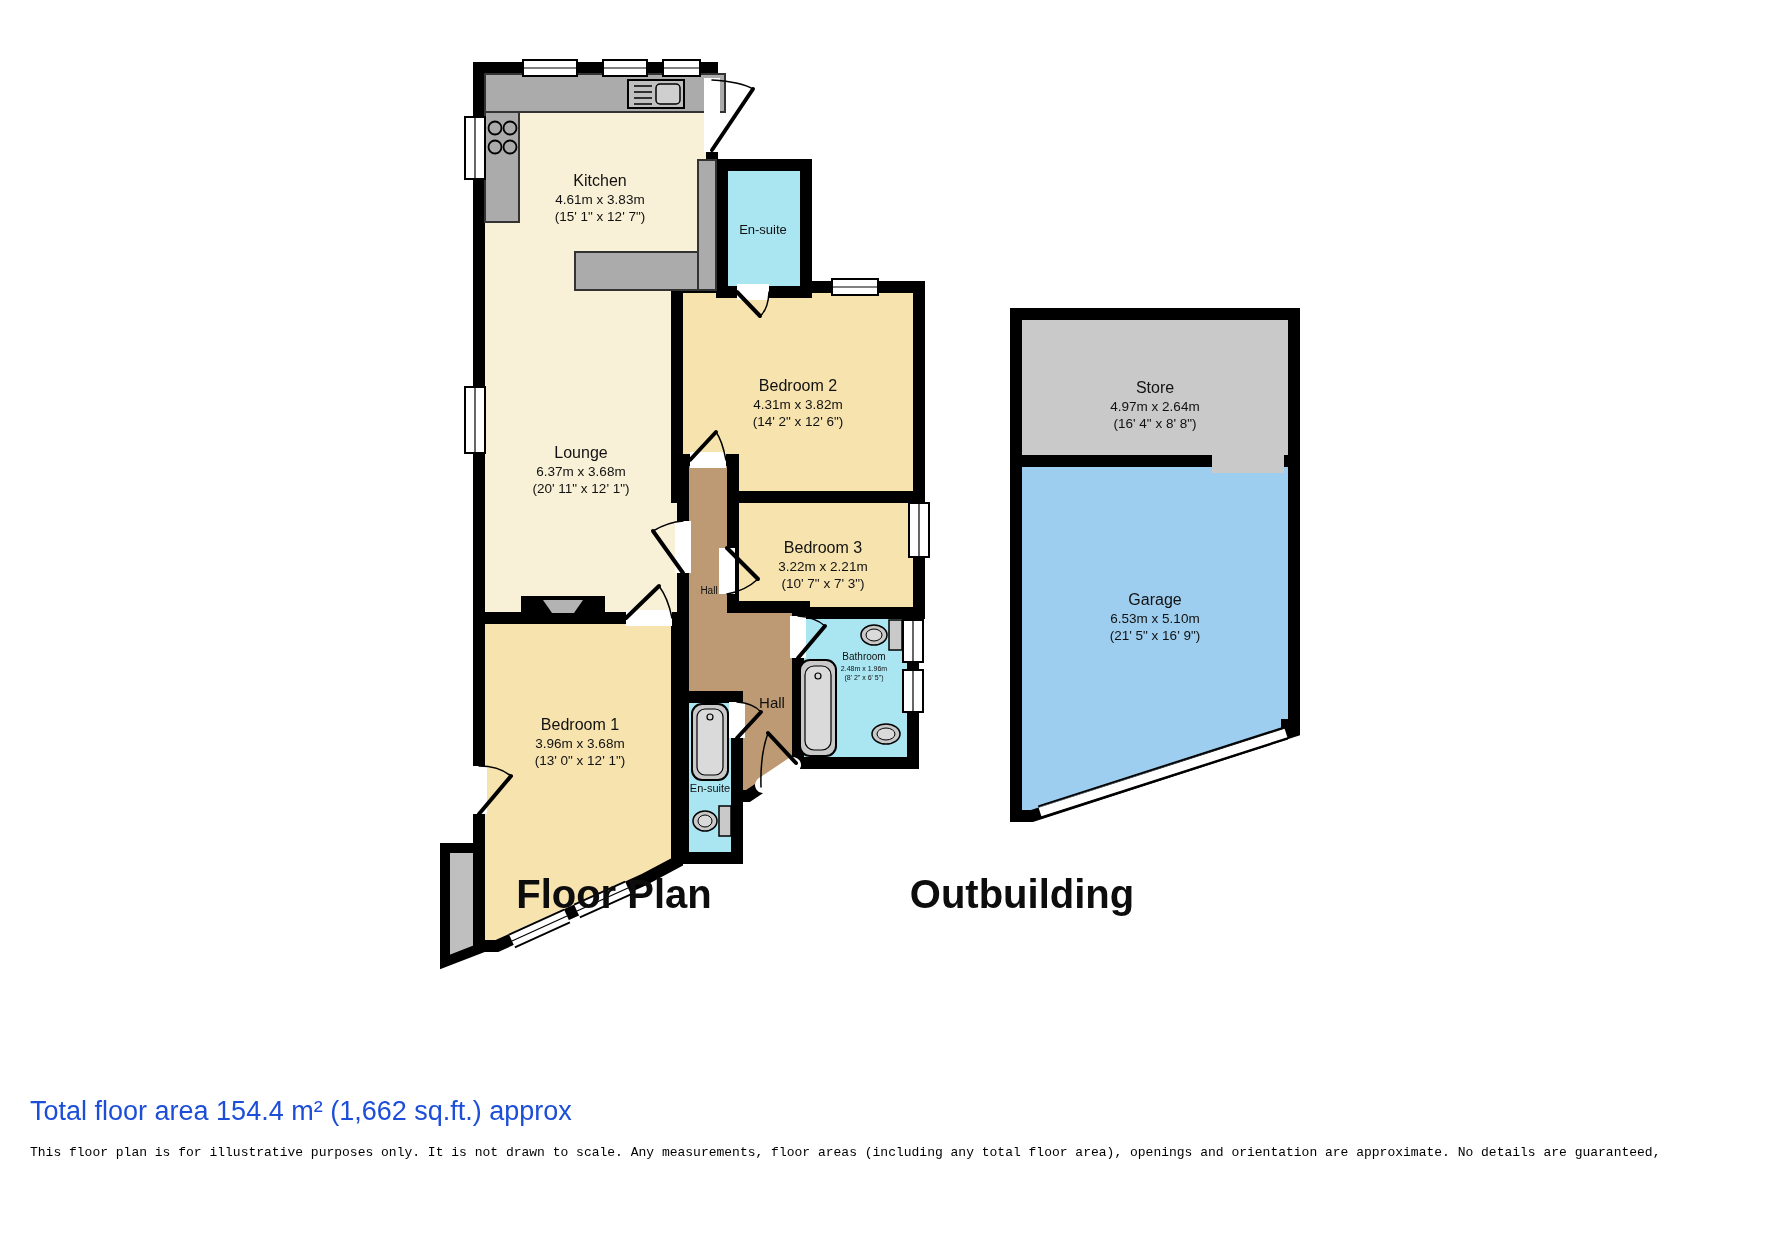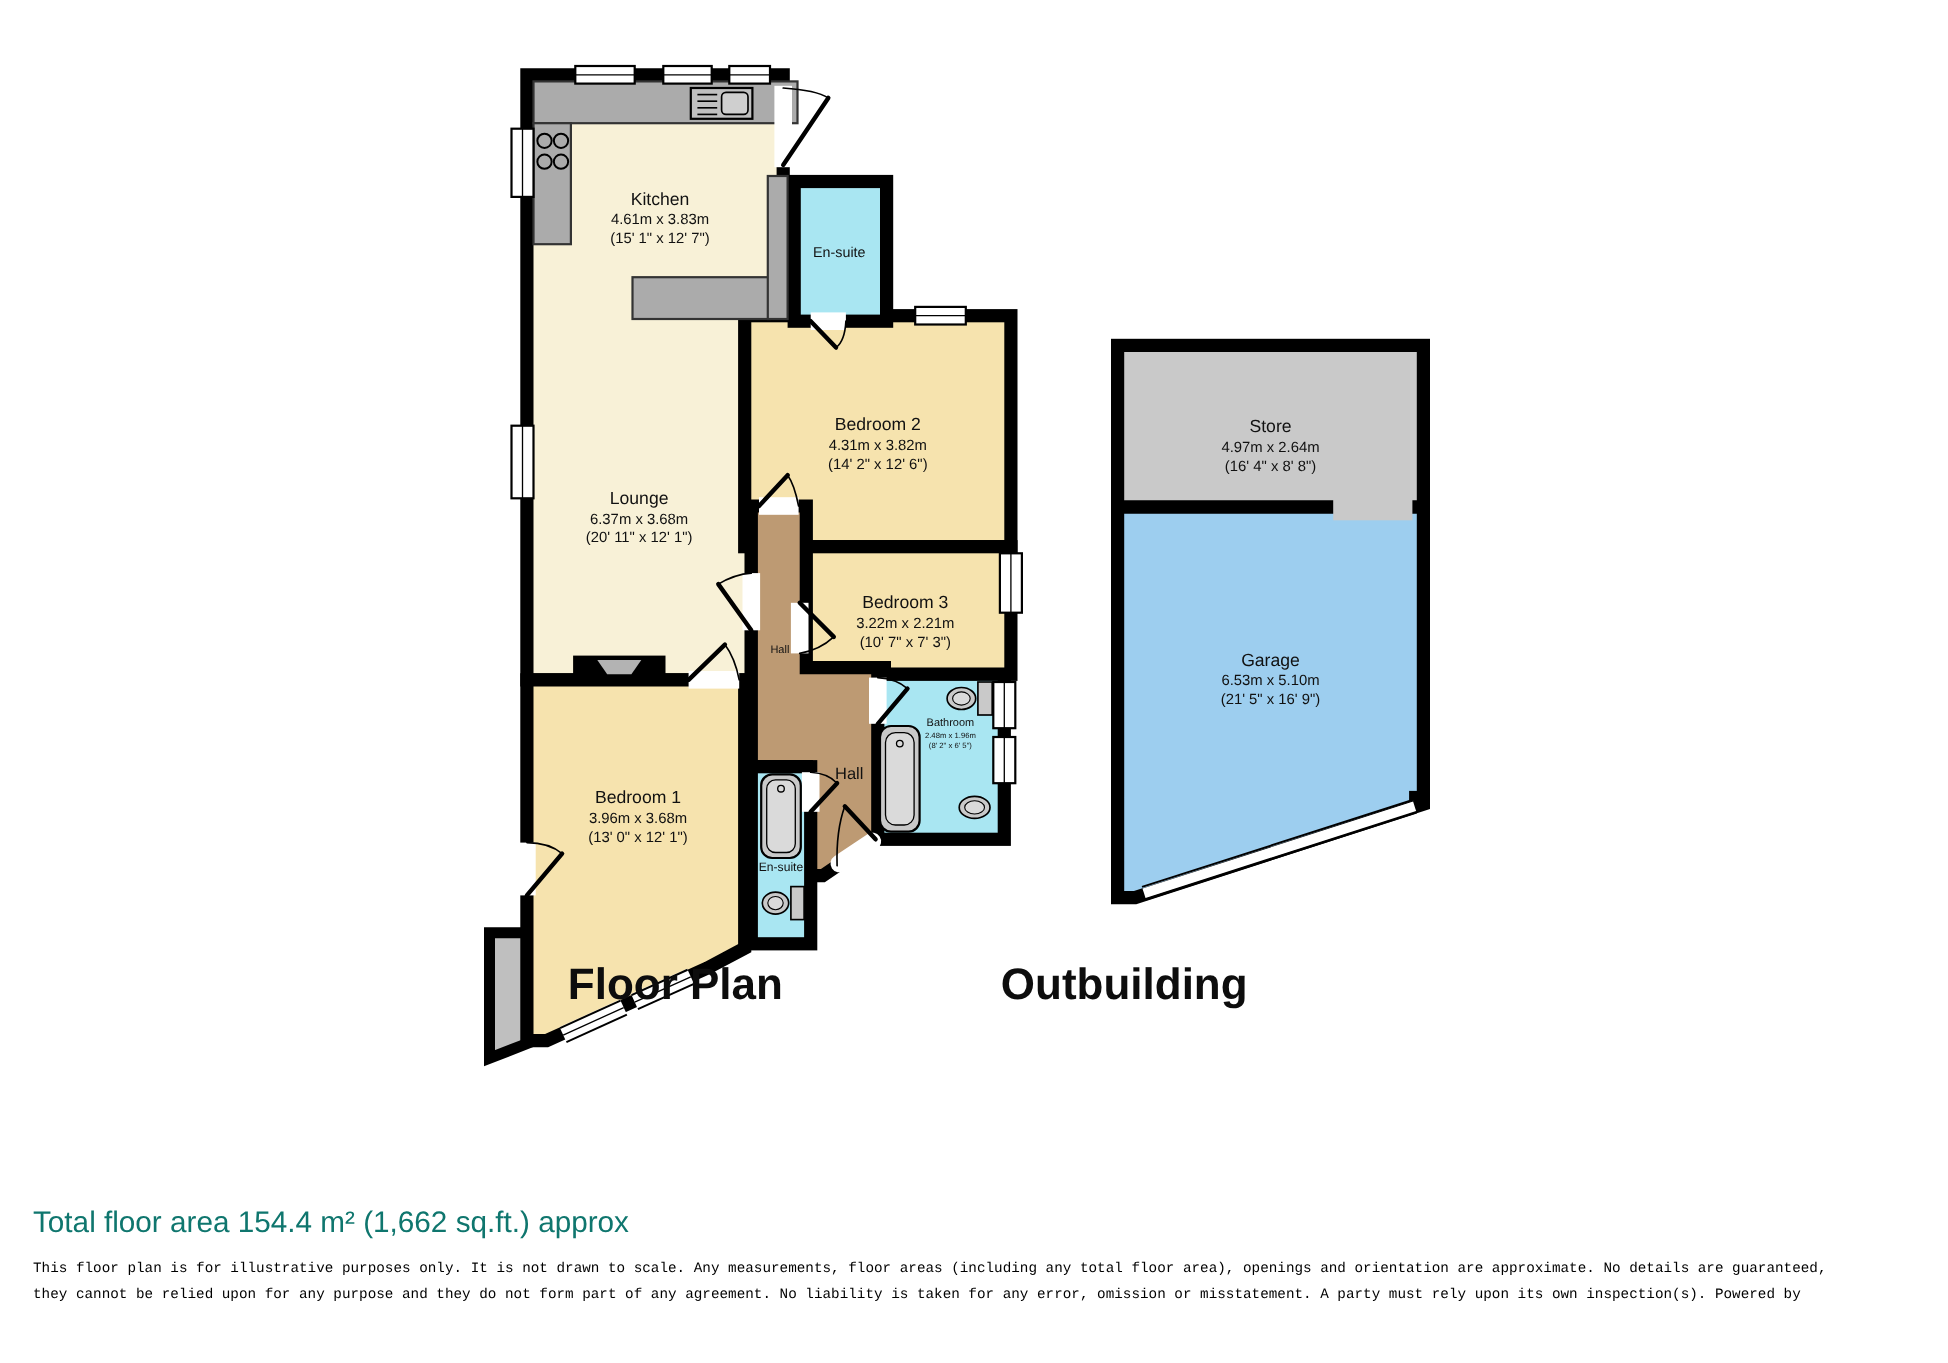--- a/index.html
+++ b/index.html
@@ -5,21 +5,21 @@
   html,body{margin:0;padding:0;background:#fff;}
   body{font-family:"Liberation Sans","DejaVu Sans",sans-serif;color:#000;}
   #stage{position:relative;width:1771px;height:1239px;background:#fff;overflow:hidden;}
   #plan-svg{position:absolute;left:0;top:0;}
   .room-name{font-size:16px;fill:#111;}
   .room-dim{font-size:13.5px;fill:#111;}
   .room-name-sm{font-size:11px;fill:#111;}
   .room-name-xs{font-size:10px;fill:#111;}
   .room-dim-xs{font-size:7px;fill:#111;}
   .plan-title{font-size:40px;font-weight:bold;fill:#0d0d0d;}
-  .footer-total{position:absolute;left:30px;top:1096px;font-size:27px;color:#0f766e;}
+  .footer-total{position:absolute;left:30px;top:1096px;font-size:27px;color:#1d4ed8;}
   .footer-disclaimer{position:absolute;left:30px;top:1141px;font-size:13px;line-height:23.5px;color:#000;width:1730px;font-family:Liberation Mono, monospace;}
 </style>
 </head>
 <body>
 
 <div id="stage">
 <svg id="plan-svg" width="1771" height="1239" viewBox="0 0 1771 1239">
 
   <g>
 
@@ -261,15 +261,14 @@
     </g>
   </g>
 
   <text class="plan-title" x="614" y="908" text-anchor="middle">Floor Plan</text>
   <text class="plan-title" x="1022" y="908" text-anchor="middle">Outbuilding</text>
 </svg>
 
   <div class="footer-total">Total floor area 154.4 m² (1,662 sq.ft.) approx</div>
   <div class="footer-disclaimer">
     <div>This floor plan is for illustrative purposes only. It is not drawn to scale. Any measurements, floor areas (including any total floor area), openings and orientation are approximate. No details are guaranteed,</div>
-    <div>they cannot be relied upon for any purpose and they do not form part of any agreement. No liability is taken for any error, omission or misstatement. A party must rely upon its own inspection(s). Powered by</div>
   </div>
 </div>
 
 </body></html>

